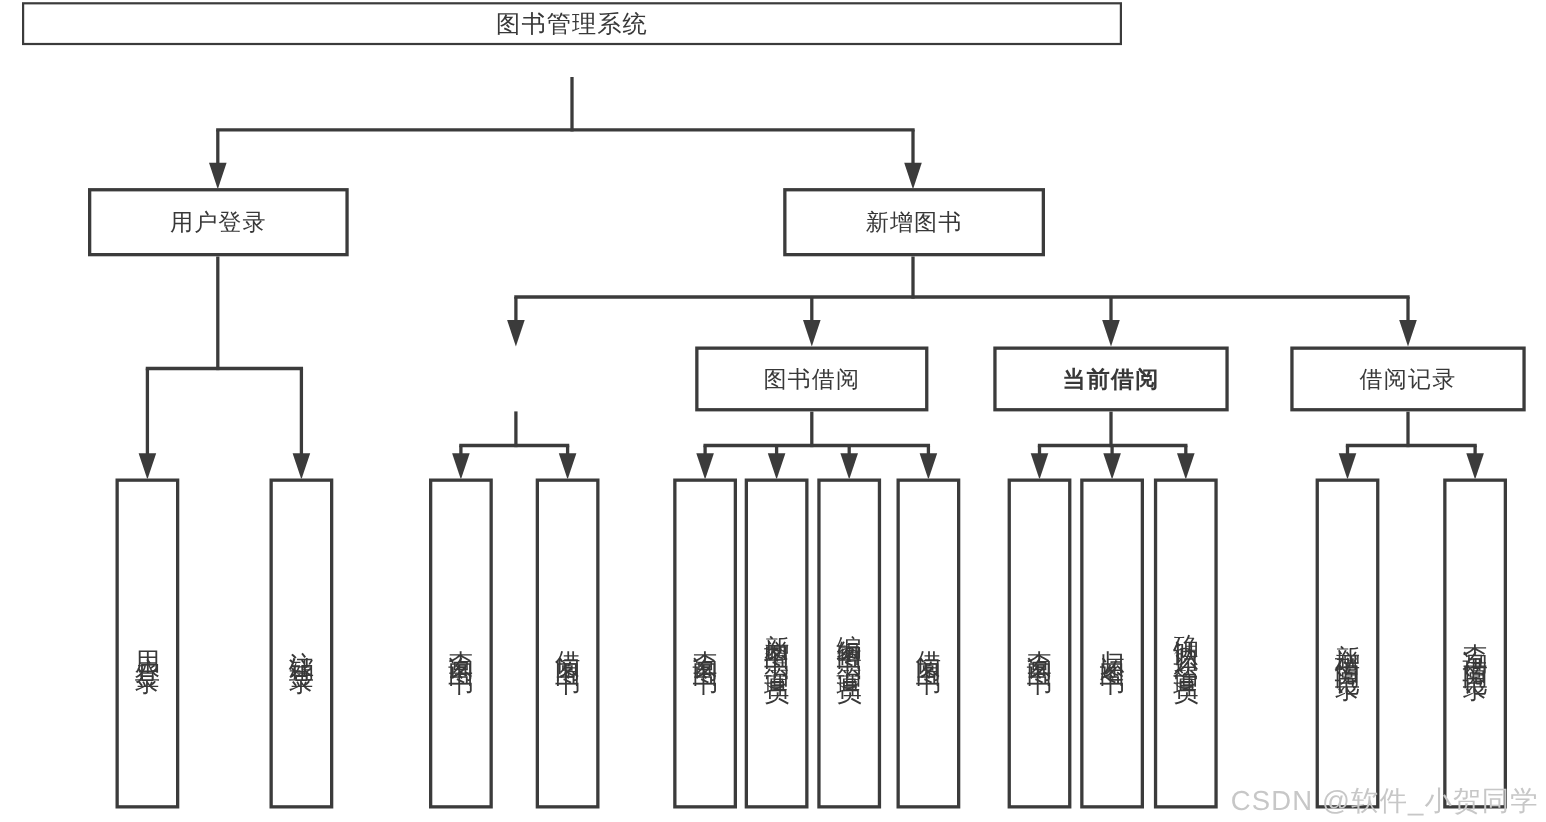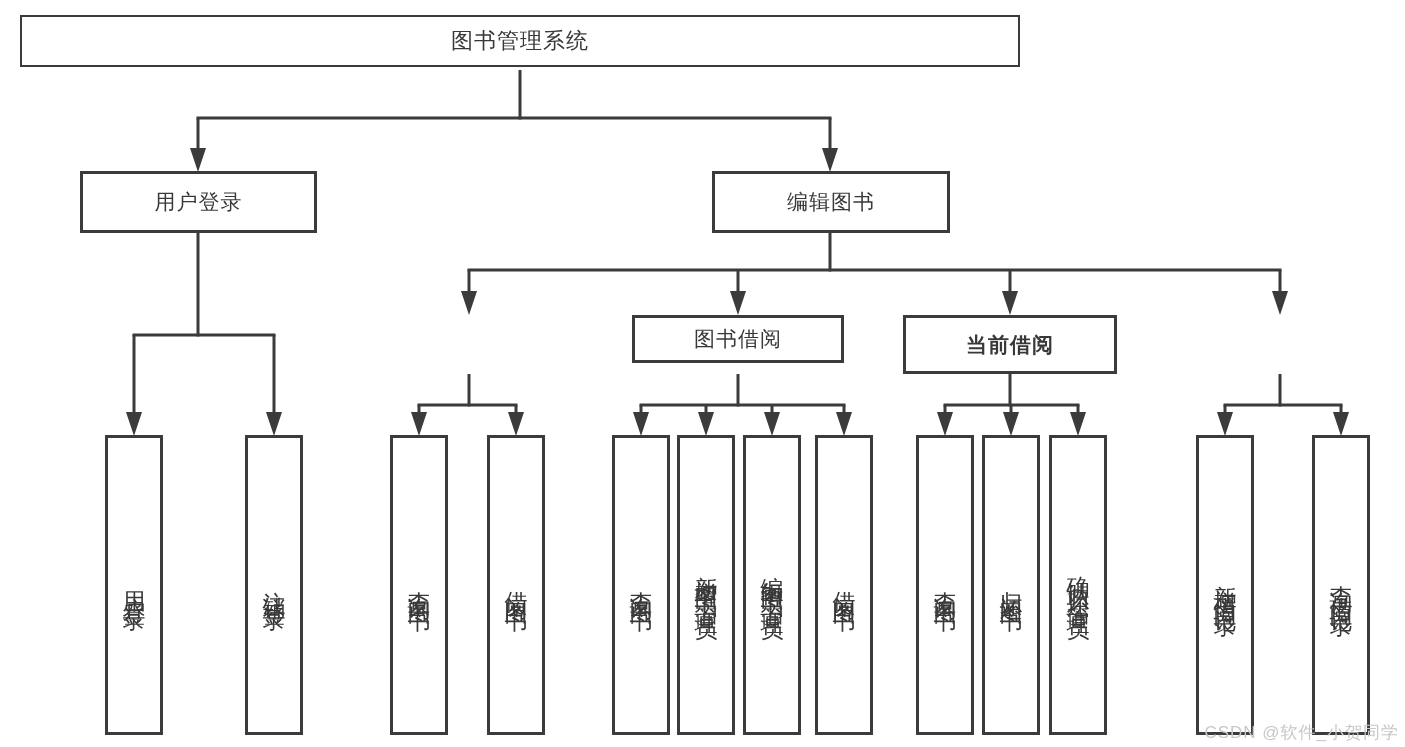--- a/index.html
+++ b/index.html
@@ -50,21 +50,21 @@
     writing-mode: vertical-rl;
     text-orientation: mixed;
     letter-spacing: 6px;
     line-height: 1;
     white-space: nowrap;
   }
   .watermark {
     position: absolute;
     right: 6px;
     bottom: 3px;
-    font-size: 17px;
+    font-size: 25px;
     color: #c7c7c7;
     letter-spacing: 1px;
     z-index: 5;
   }
 </style>
 </head>
 <body>
 
 <div class="stage">
 
@@ -134,37 +134,40 @@
 
       <polygon points="937,412 953,412 945,436"></polygon>
       <polygon points="1003,412 1019,412 1011,436"></polygon>
       <polygon points="1070,412 1086,412 1078,436"></polygon>
 
       <polygon points="1217,412 1233,412 1225,436"></polygon>
       <polygon points="1333,412 1349,412 1341,436"></polygon>
     </g>
   </svg>
 
-  <div class="node root" style="left:20px; top:15px; width:1000px; height:52px;">
+  <div class="node root" style="left:20px; top:2px; width:1000px; height:39px;">
     <span>图书管理系统</span>
   </div>
 
   <div class="node branch" style="left:80px; top:171px; width:237px; height:62px;">
     <span>用户登录</span>
   </div>
   <div class="node branch" style="left:712px; top:171px; width:238px; height:62px;">
-    <span>编辑图书</span>
-  </div>
-
-  <div class="node branch" style="left:632px; top:315px; width:212px; height:48px;">
+    <span>新增图书</span>
+  </div>
+
+  <div class="node branch" style="left:632px; top:315px; width:212px; height:59px;">
     <span>图书借阅</span>
   </div>
   <div class="node branch" style="left:903px; top:315px; width:214px; height:59px;font-weight:bold;">
     <span>当前借阅</span>
   </div>
+  <div class="node branch" style="left:1173px; top:315px; width:214px; height:59px;">
+    <span>借阅记录</span>
+  </div>
 
   <div class="node leaf" style="left:105px; top:435px; width:58px; height:300px;">
     <span class="vlabel">用户登录</span>
   </div>
   <div class="node leaf" style="left:245px; top:435px; width:58px; height:300px;">
     <span class="vlabel">注销登录</span>
   </div>
 
   <div class="node leaf" style="left:390px; top:435px; width:58px; height:300px;">
     <span class="vlabel">查询图书</span>

